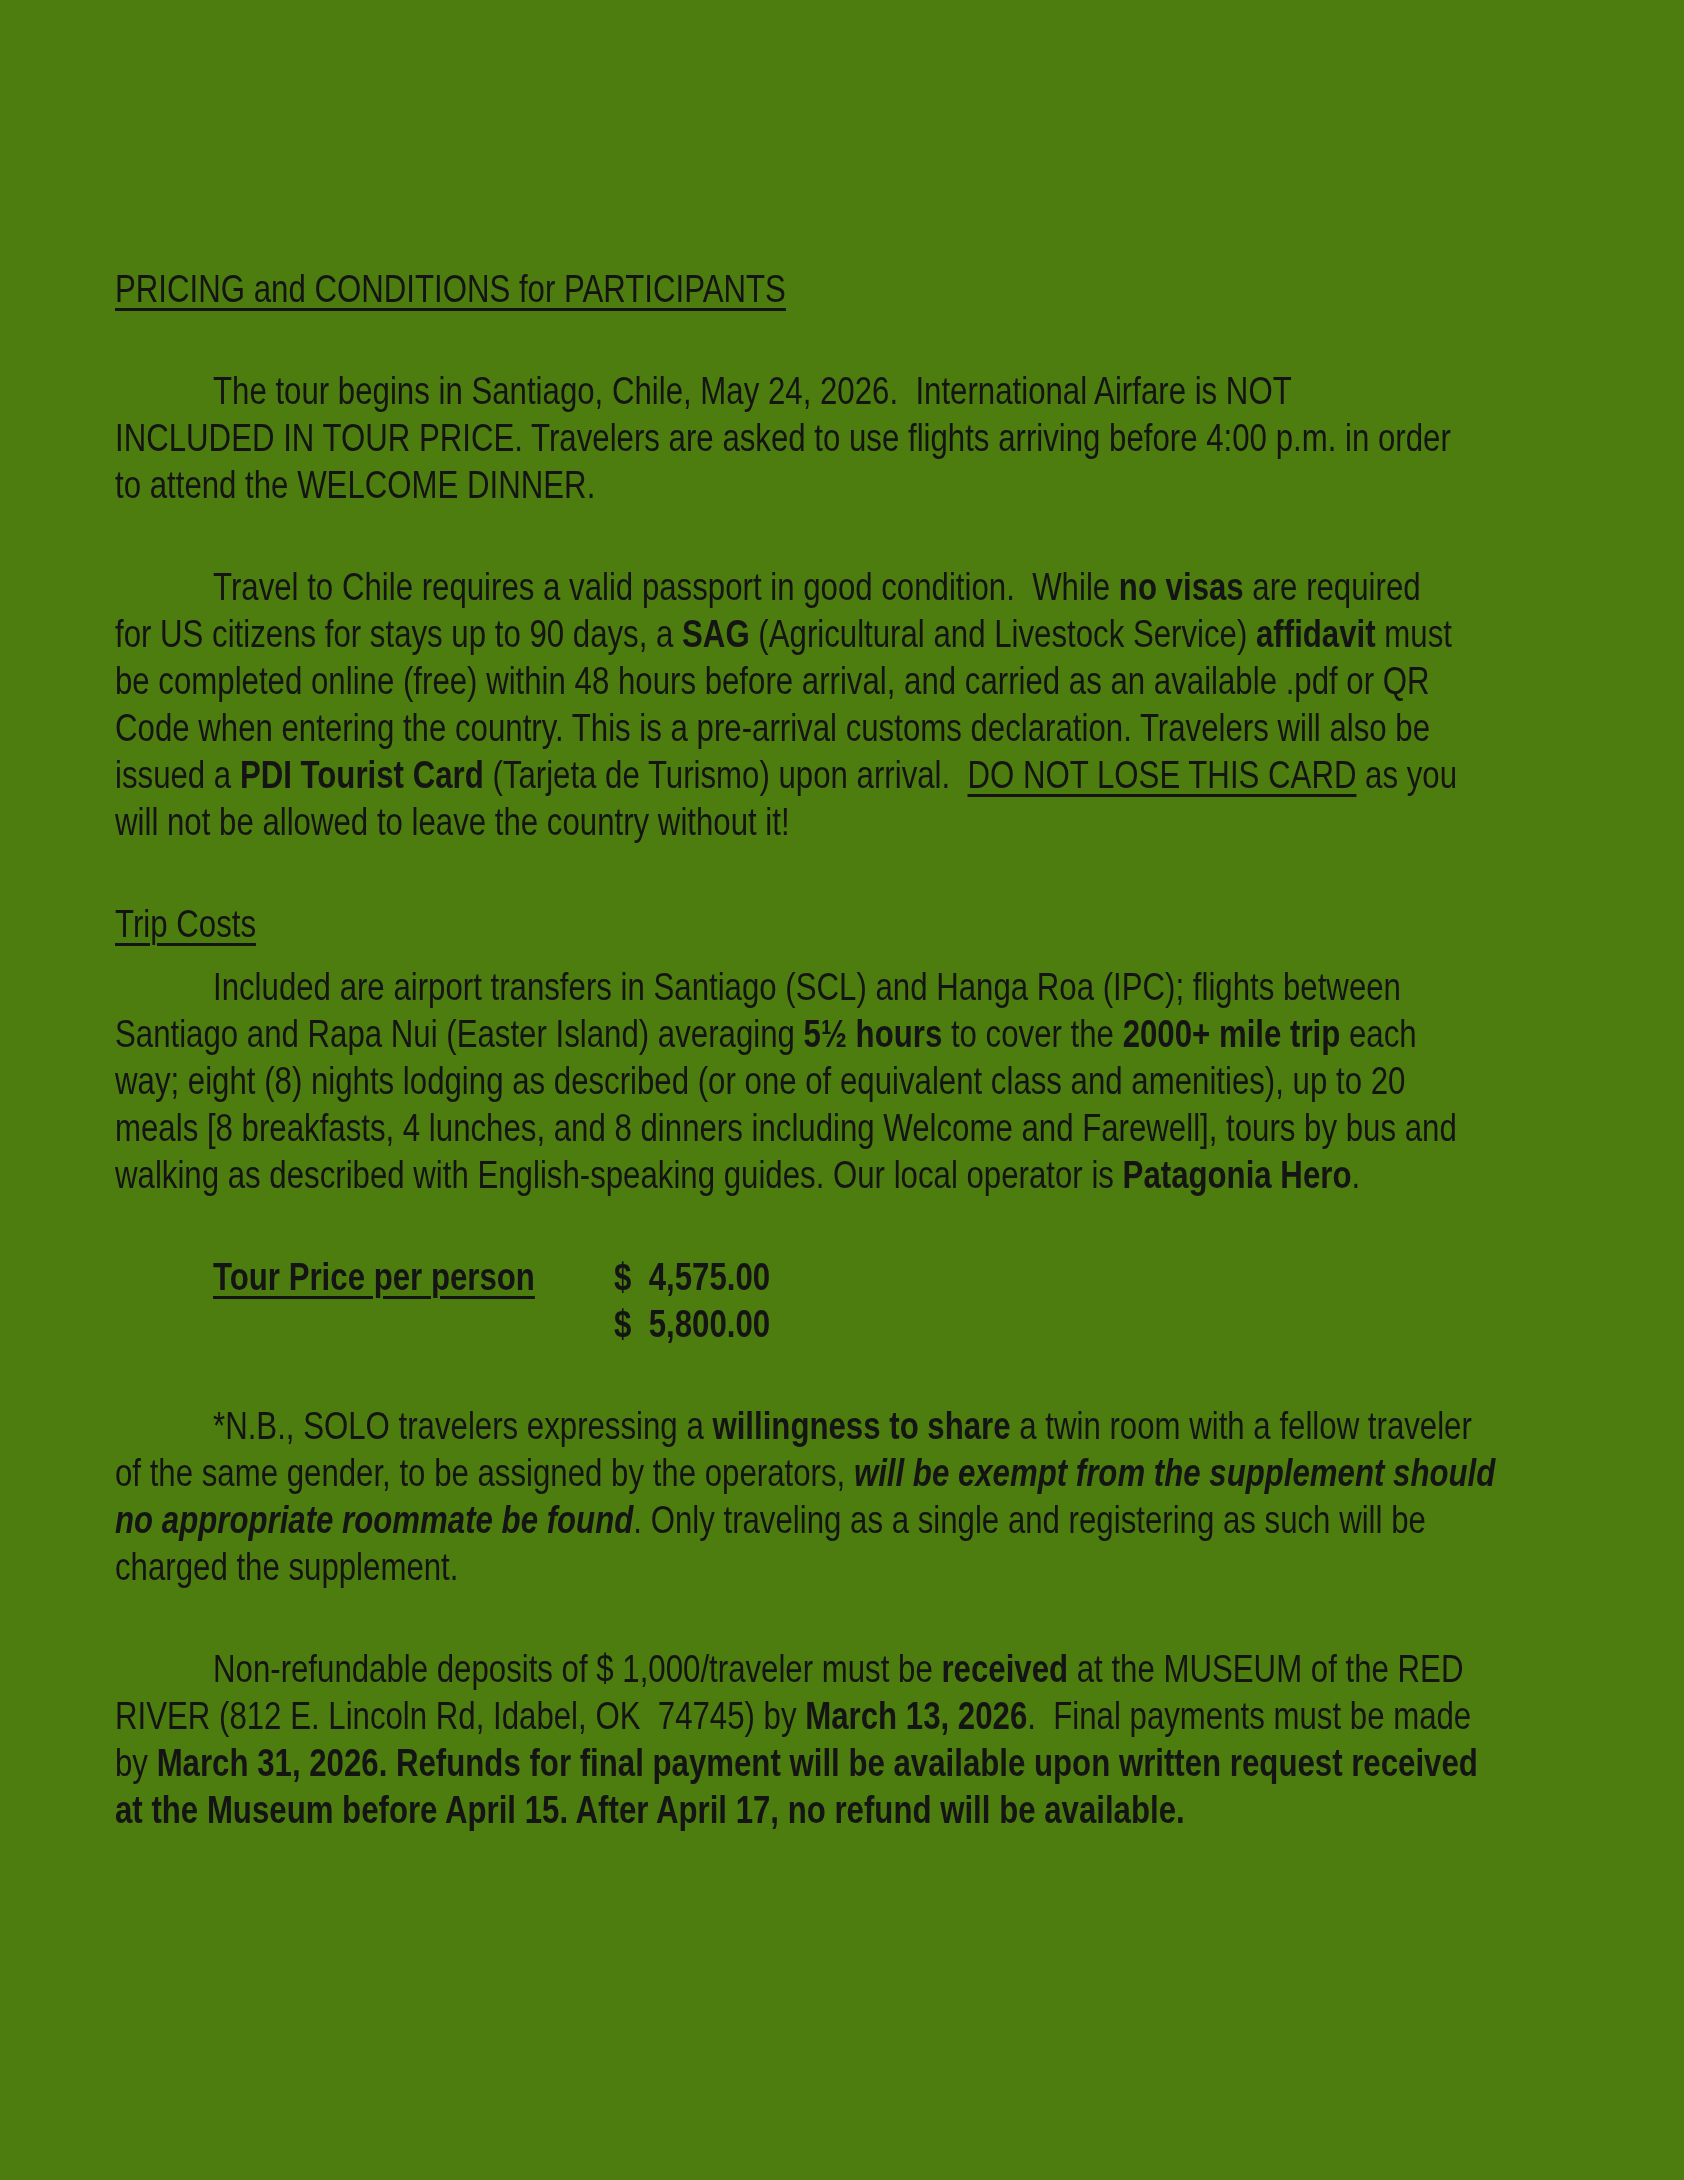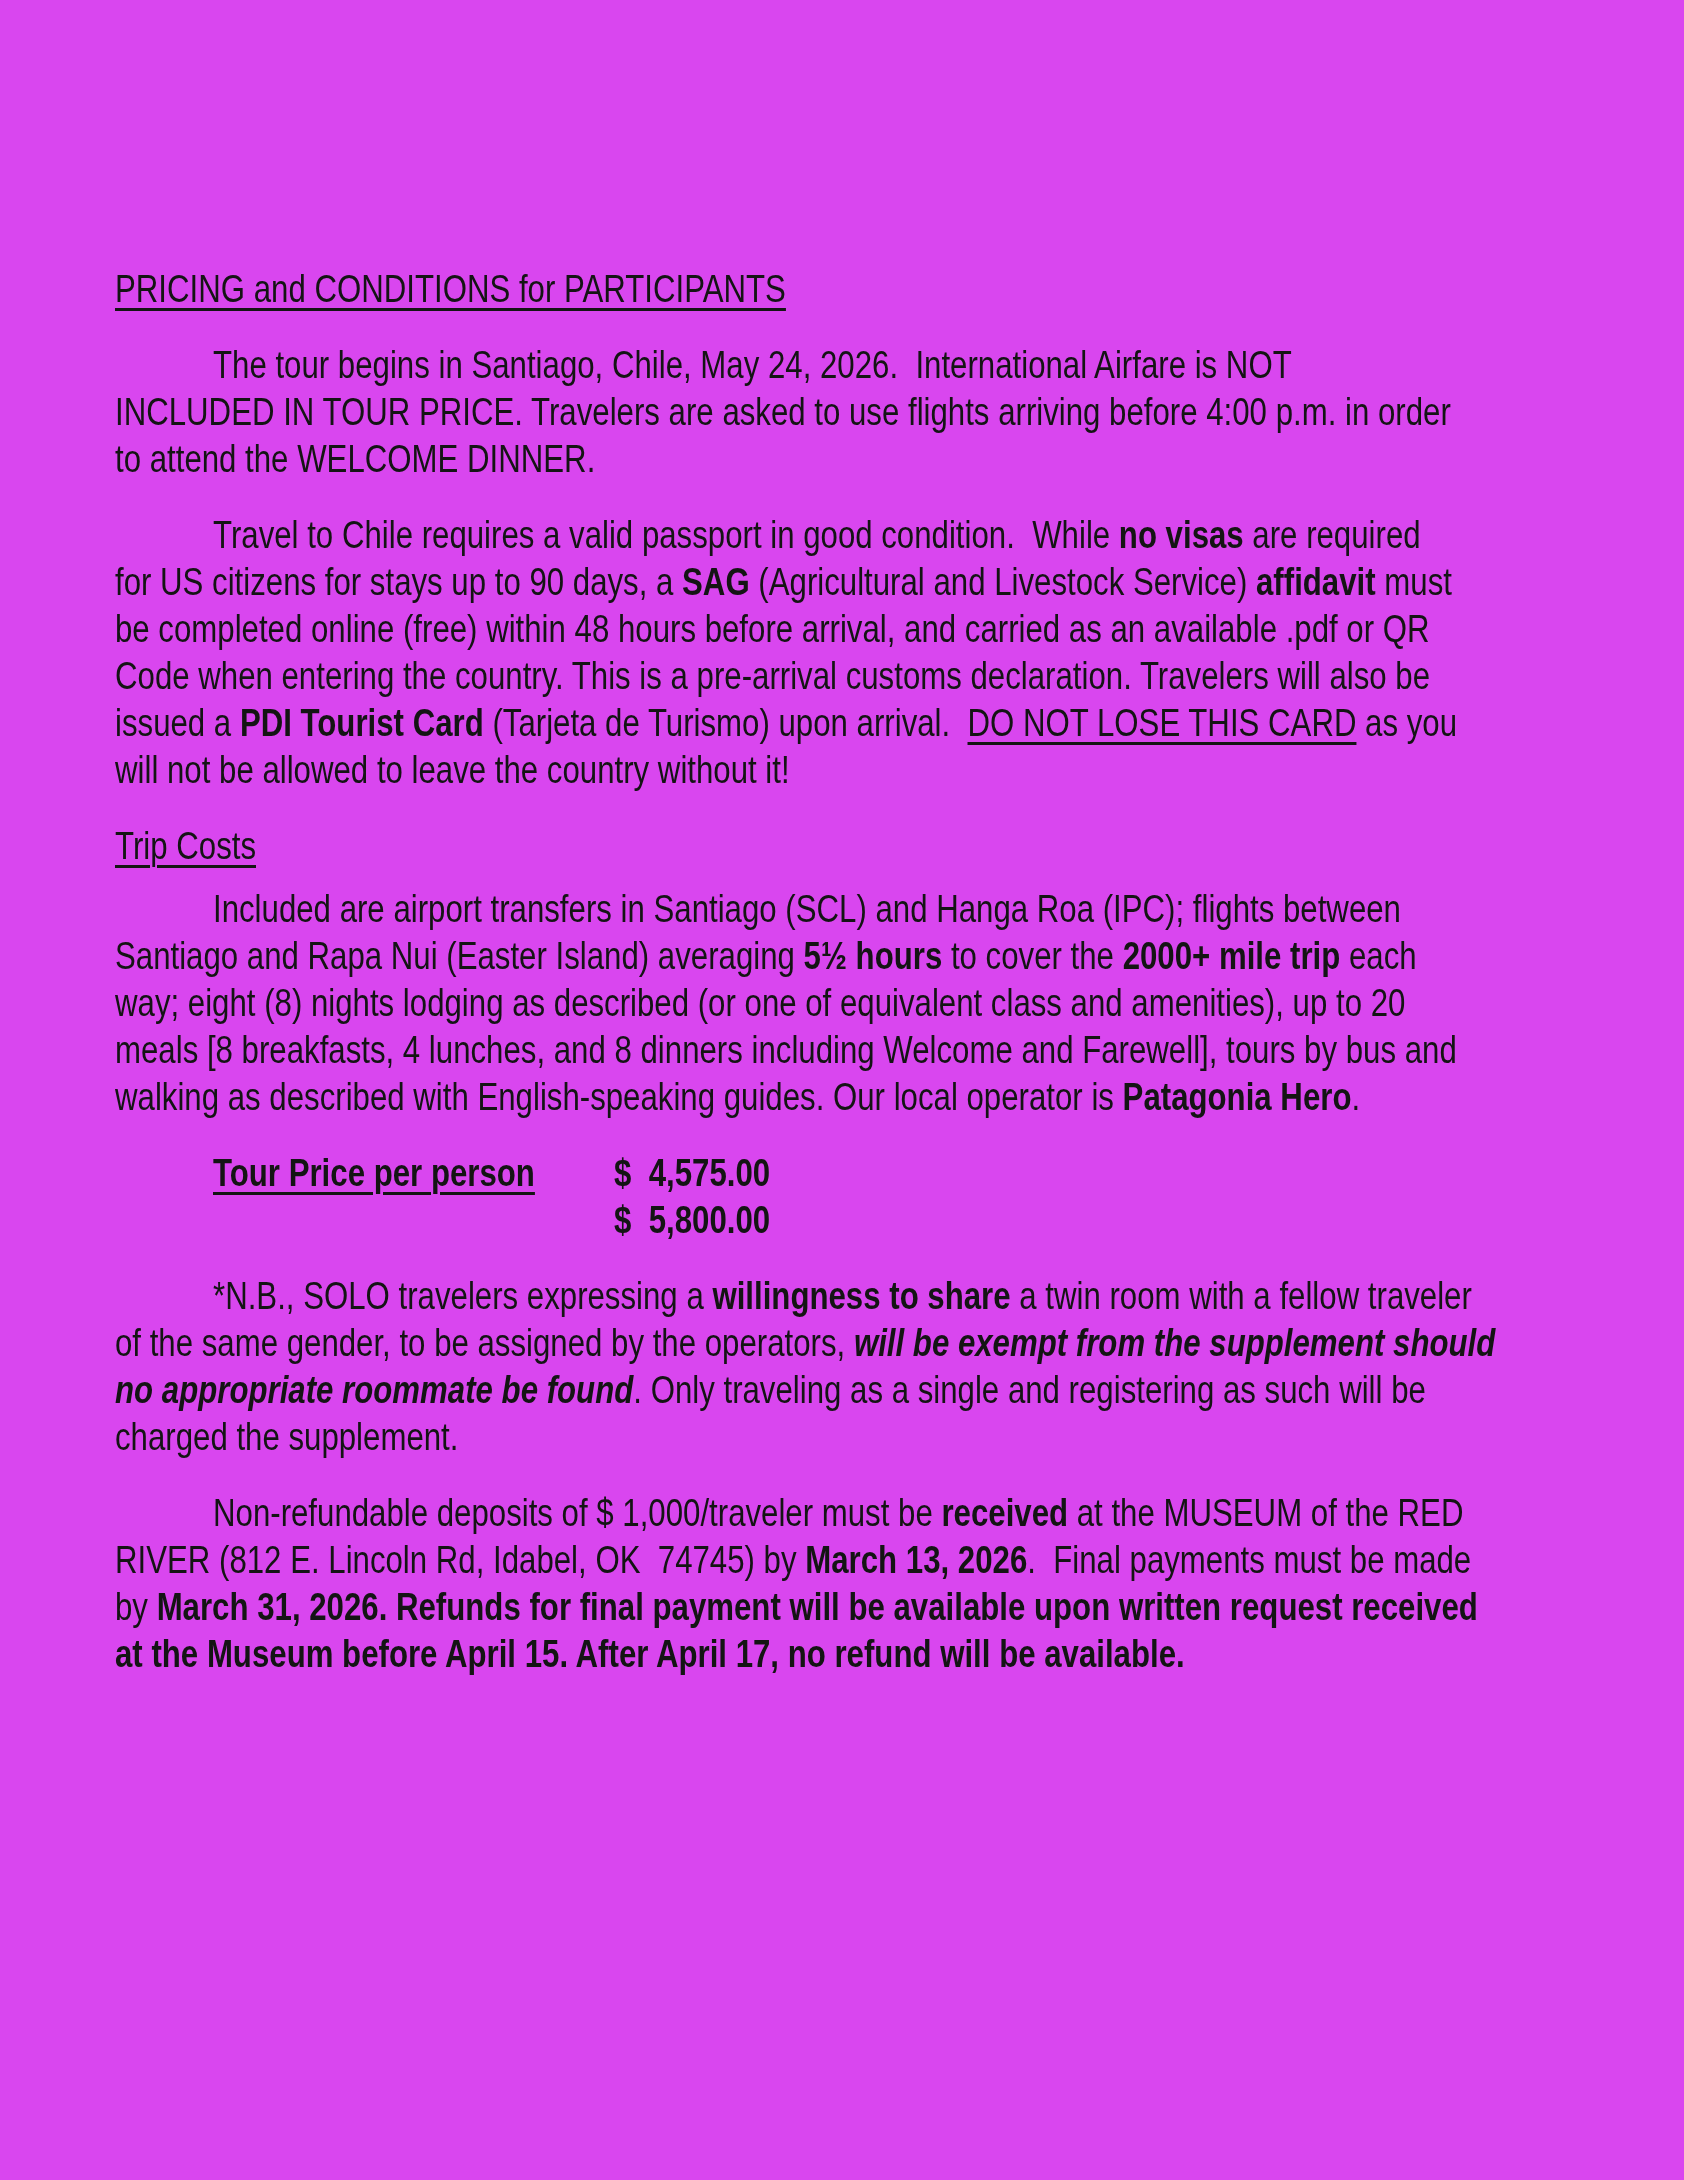--- a/index.html
+++ b/index.html
@@ -8,35 +8,35 @@
   body {
     width: 1685px; height: 2181px;
     background: #ffffff;
     font-family: "Liberation Sans", "DejaVu Sans", sans-serif;
     color: #141414;
     overflow: hidden;
   }
   .page {
     position: relative;
     width: 1685px; height: 2181px;
-    background: #d946ef;
+    background: #4d7c0f;
   }
   #doc-body {
     position: absolute;
     left: 115px; top: 265px; right: 77px;
   }
   .line {
     font-size: 39px;
     line-height: 47px;
     white-space: pre;
     transform: scaleX(0.8);
     transform-origin: 0 50%;
   }
   .line.indent { margin-left: 98px; }
-  .block + .block { margin-top: 29px; }
+  .block + .block { margin-top: 55px; }
   .block.heading + .block { margin-top: 16px; }
   .run.b { font-weight: 700; }
   .run.i { font-style: italic; }
   .run.u {
     text-decoration: underline;
     text-decoration-thickness: 2.6px;
     text-underline-offset: 6px;
   }
   .trow {
     display: flex;

